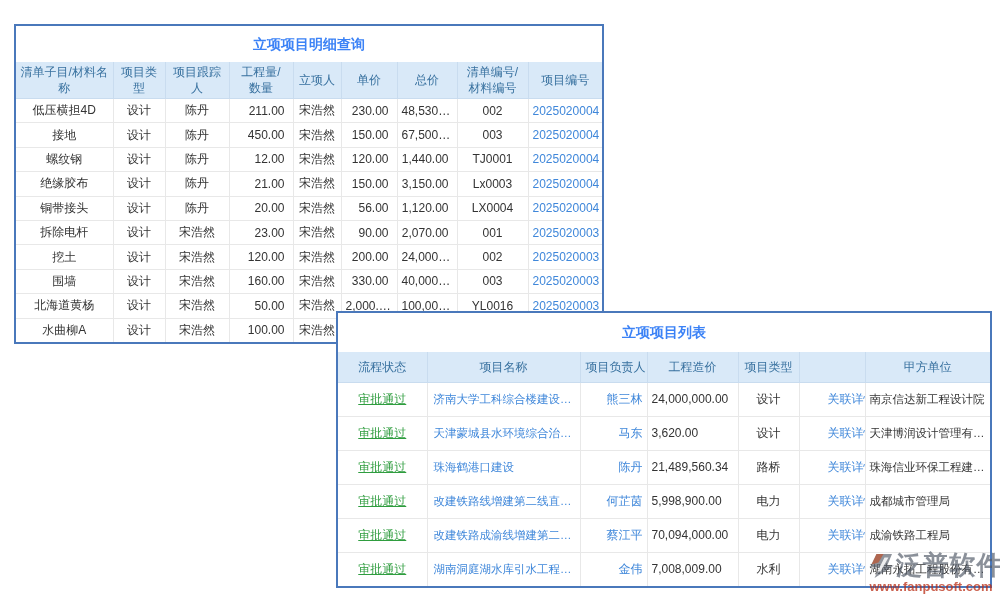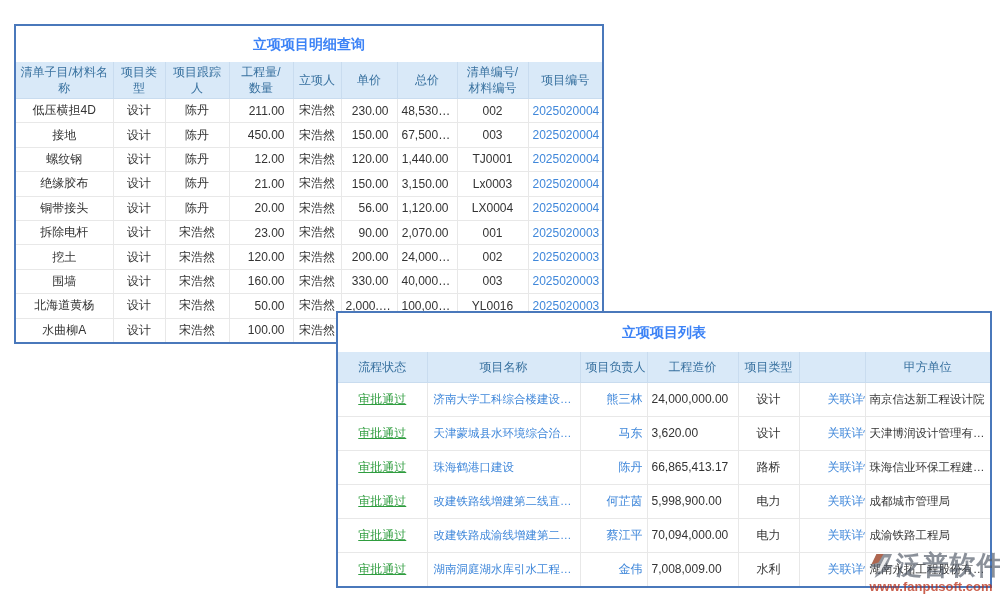--- a/index.html
+++ b/index.html
@@ -300,21 +300,21 @@
           <td class="c2">马东</td>
           <td class="c3">3,620.00</td>
           <td class="c4">设计</td>
           <td class="c5">关联详情</td>
           <td class="c6">天津博润设计管理有…</td>
         </tr>
         <tr>
           <td class="c0">审批通过</td>
           <td class="c1">珠海鹤港口建设</td>
           <td class="c2">陈丹</td>
-          <td class="c3">66,865,413.17</td>
+          <td class="c3">21,489,560.34</td>
           <td class="c4">路桥</td>
           <td class="c5">关联详情</td>
           <td class="c6">珠海信业环保工程建…</td>
         </tr>
         <tr>
           <td class="c0">审批通过</td>
           <td class="c1">改建铁路线增建第二线直…</td>
           <td class="c2">何芷茵</td>
           <td class="c3">5,998,900.00</td>
           <td class="c4">电力</td>

